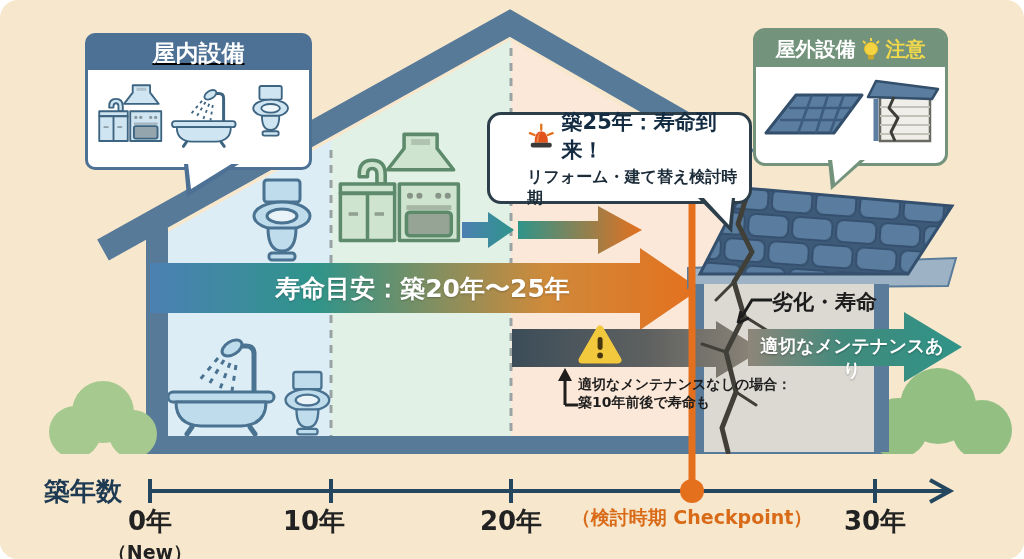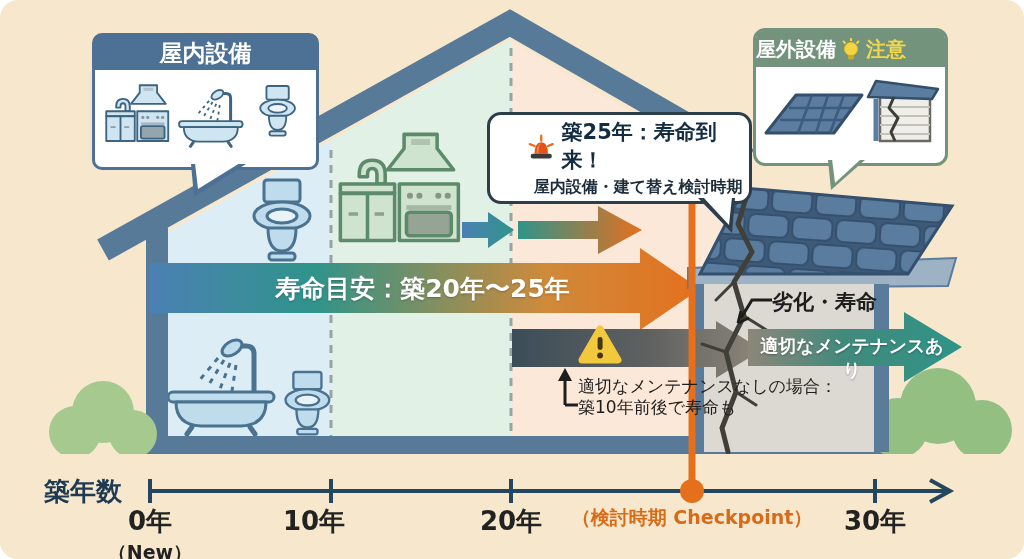--- a/index.html
+++ b/index.html
@@ -1,41 +1,41 @@
 <!DOCTYPE html>
 <html><head>
 <meta charset="utf-8">
 <style>
   html,body{margin:0;padding:0;background:#ffffff;font-family:"DejaVu Sans","Liberation Sans",sans-serif;}
   #stage{position:relative;width:1024px;height:559px;background:#f7e8cd;border-radius:18px;overflow:hidden;}
   #art{position:absolute;left:0;top:0;z-index:1;}
   .abs{position:absolute;z-index:3;}
   .panel{position:absolute;background:#ffffff;box-sizing:border-box;z-index:4;}
-  .panel-indoor{left:92px;top:33px;width:227px;height:137px;border:3.5px solid #4c7195;border-radius:10px;}
+  .panel-indoor{left:85px;top:33px;width:227px;height:137px;border:3.5px solid #4c7195;border-radius:10px;text-decoration:underline;}
   .panel-indoor .hd{background:#4c7195;color:#fff;font-weight:bold;font-size:23px;text-align:center;line-height:34px;height:34px;border-radius:5px 5px 0 0;}
   .panel-outdoor{left:753px;top:28px;width:195px;height:138px;border:3.5px solid #74937c;border-radius:12px;}
-  .panel-outdoor .hd{background:#74937c;color:#fff;font-weight:bold;font-size:20px;height:36px;border-radius:7px 7px 0 0;display:flex;align-items:center;gap:5px;}
+  .panel-outdoor .hd{background:#74937c;color:#fff;font-weight:bold;font-size:20px;height:36px;border-radius:7px 7px 0 0;display:flex;align-items:center;justify-content:center;gap:5px;}
   .panel .bd{position:relative;width:100%;height:calc(100% - 36px);}
   .badge{color:#f2d84b;font-weight:bold;font-size:20px;}
   .tail-b,.tail-f{position:absolute;width:0;height:0;border:solid transparent;}
   
   .panel-indoor .tail-b{left:96px;bottom:-33px;border-top:33px solid #4c7195;border-right:52px solid transparent;}
   .panel-indoor .tail-f{left:100px;bottom:-25px;border-top:26px solid #ffffff;border-right:42px solid transparent;}
   
   .panel-outdoor .tail-b{left:72px;bottom:-30px;border-top:30px solid #74937c;border-right:34px solid transparent;}
   .panel-outdoor .tail-f{left:76px;bottom:-23px;border-top:24px solid #ffffff;border-right:26px solid transparent;}
   .callout{position:absolute;left:487px;top:112px;width:222px;height:86px;background:#fff;border:3px solid #2c3e4a;border-radius:14px;z-index:4;display:flex;flex-direction:column;align-items:center;justify-content:center;gap:3px;padding-left:37px;}
   .callout .l1{display:flex;align-items:center;gap:6px;font-weight:bold;font-size:21px;color:#142c42;}
   .callout .l2{font-weight:bold;font-size:16px;color:#1b2b38;}
   .callout .tail-b{right:14px;bottom:-35px;border-top:35px solid #2c3e4a;border-left:34px solid transparent;}
   .callout .tail-f{right:17px;bottom:-27px;border-top:28px solid #ffffff;border-left:26px solid transparent;}
   .arrow-label{left:150px;top:272px;width:545px;text-align:center;color:#fff;font-weight:bold;font-size:25px;text-shadow:0 1px 2px rgba(0,0,0,.25);}
   .maint-label{left:752px;top:334px;width:200px;text-align:center;color:#fff;font-weight:bold;font-size:18px;text-shadow:0 1px 2px rgba(0,0,0,.3);}
   .deter-label{left:772px;top:288px;color:#1d1d1d;font-weight:bold;font-size:21px;}
-  .note{left:578px;top:376px;color:#1e1e1e;font-weight:normal;font-size:17px;line-height:1.25;}
+  .note{left:578px;top:376px;color:#1e1e1e;font-weight:bold;font-size:14px;line-height:1.25;}
   .yaxis-label{left:44px;top:474px;color:#1e3a52;font-weight:bold;font-size:26px;}
   .tick{transform:translateX(-50%);text-align:center;font-weight:bold;color:#222;}
   .tick .t{font-size:26px;}
   .tick .s{font-size:19px;margin-top:1px;}
   .tick.hl .t,.tick.hl .s{color:#d96a18;}
 </style>
 </head>
 <body>
 
 <div id="stage">
@@ -263,21 +263,21 @@
     <svg width="30" height="27" viewBox="0 0 30 27">
       <g stroke="#e4701e" stroke-width="2.4" stroke-linecap="round">
             <path d="M3,11 L8,13 M15,2 V7.5 M27,11 L22,13" fill="none"></path>
           </g>
       <path d="M8,21 q0,-12 7,-12 q7,0 7,12 z" fill="#e1541d"></path>
       <path d="M12,21 q0,-10 3,-11 q-5,1 -5,11 z" fill="#f08a4a"></path>
       <rect x="4" y="21" width="22" height="5" rx="2" fill="#3a3a3a"></rect>
     </svg>
     <span>築25年：寿命到来！</span>
   </div>
-  <div class="l2">屋内設備・建て替え検討時期</div>
+  <div class="l2">リフォーム・建て替え検討時期</div>
   <div class="tail-b"></div>
   <div class="tail-f"></div>
 </div>
 
 <div class="abs arrow-label">寿命目安：築20年〜25年</div>
 <div class="abs deter-label">劣化・寿命</div>
 <div class="abs maint-label">適切なメンテナンスあり</div>
 <div class="abs note">
   <div>適切なメンテナンスなしの場合：</div>
   <div>築10年前後で寿命も</div>

